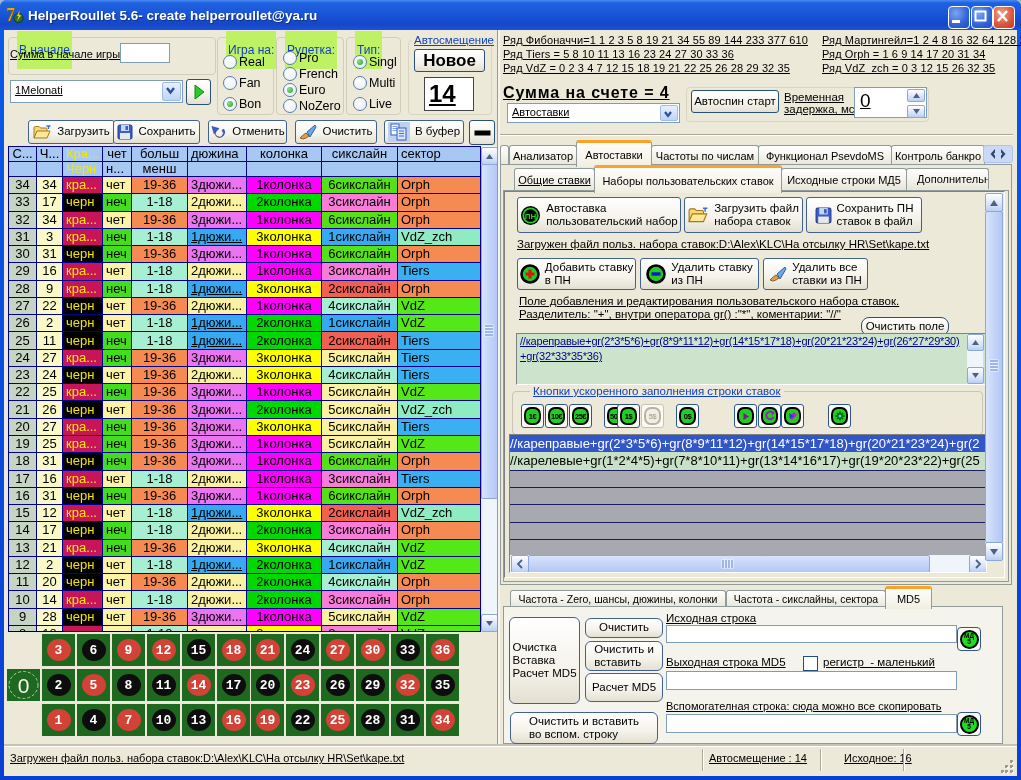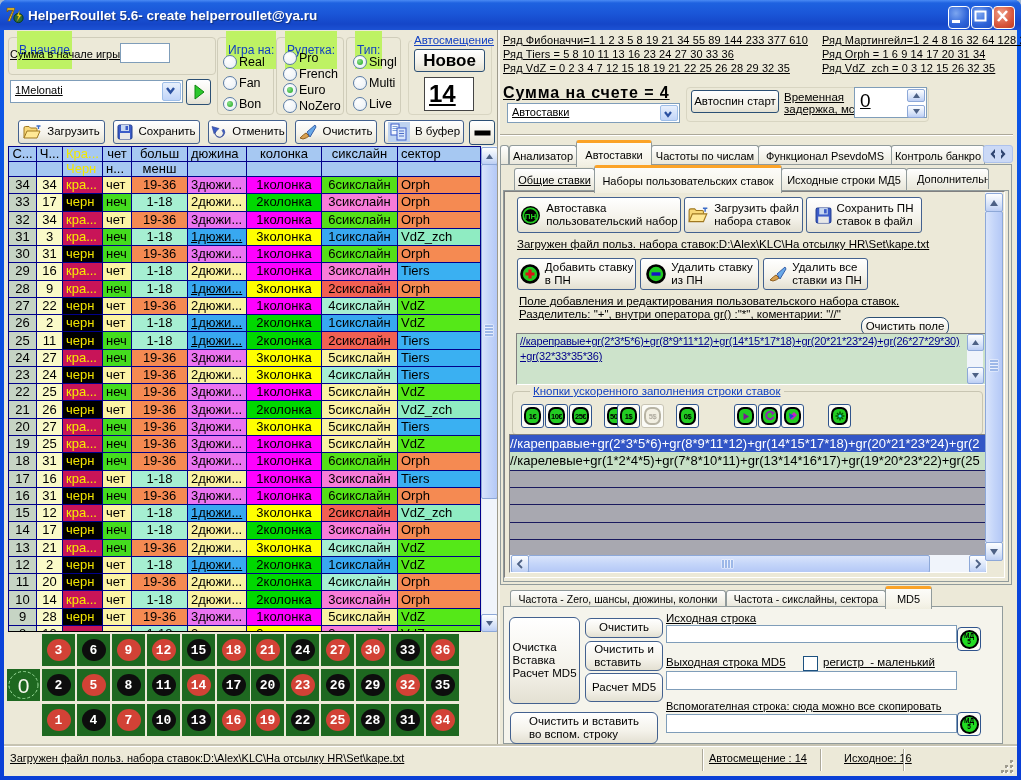--- a/index.html
+++ b/index.html
@@ -143,21 +143,21 @@
 <div class="rlab" style="left:369px;top:76px;">Multi</div>
 <div class="radio" style="left:353px;top:97px;"></div>
 <div class="rlab" style="left:369px;top:97px;">Live</div>
 
 <div class="gb" style="left:408px;top:40px;width:82px;height:73px;border-color:#D8D5C2;"></div>
 <div class="txt blue" style="left:412px;top:34px;font-size:11.5px;background:#ECE9D8;padding:0 2px;">Автосмещение</div>
 <div class="btn" style="left:414px;top:49px;width:69px;height:21px;font-size:17px;font-weight:bold;border-color:#2B4F74;">Новое</div>
 <div class="input" style="left:424px;top:77px;width:48px;height:32px;border:1px solid #444;"></div>
 <div class="txt" style="left:429px;top:80px;font-size:24px;font-weight:bold;">14</div>
 
-<div class="btn" style="left:18px;top:120px;width:85px;height:22px;">
+<div class="btn" style="left:28px;top:120px;width:85px;height:22px;">
  <svg width="19" height="15" viewBox="0 0 19 15">
       <path d="M1 13 L1 3 Q1 1.5 2.5 1.5 L6 1.5 L7.5 3 L13 3 Q14 3 14 4.5 L14 6" fill="#F8D878" stroke="#A07820" stroke-width="1"></path>
       <path d="M1 13 L4 6 L17 6 L14 13 Z" fill="#FFE896" stroke="#A07820" stroke-width="1"></path>
       <path d="M13.5 1 L17.5 1 M15.5 1 L15.5 4" stroke="#3C6CC8" stroke-width="1.3"></path>
     </svg>
  Загрузить</div>
 <div class="btn" style="left:113px;top:120px;width:85px;height:22px;">
  <svg width="16" height="16" viewBox="0 0 16 16">
       <rect x="1" y="1" width="14" height="14" rx="1.5" fill="#3C5CC8" stroke="#203C90"></rect>
       <rect x="4" y="1" width="8" height="6" fill="#C8D8F0"></rect>

